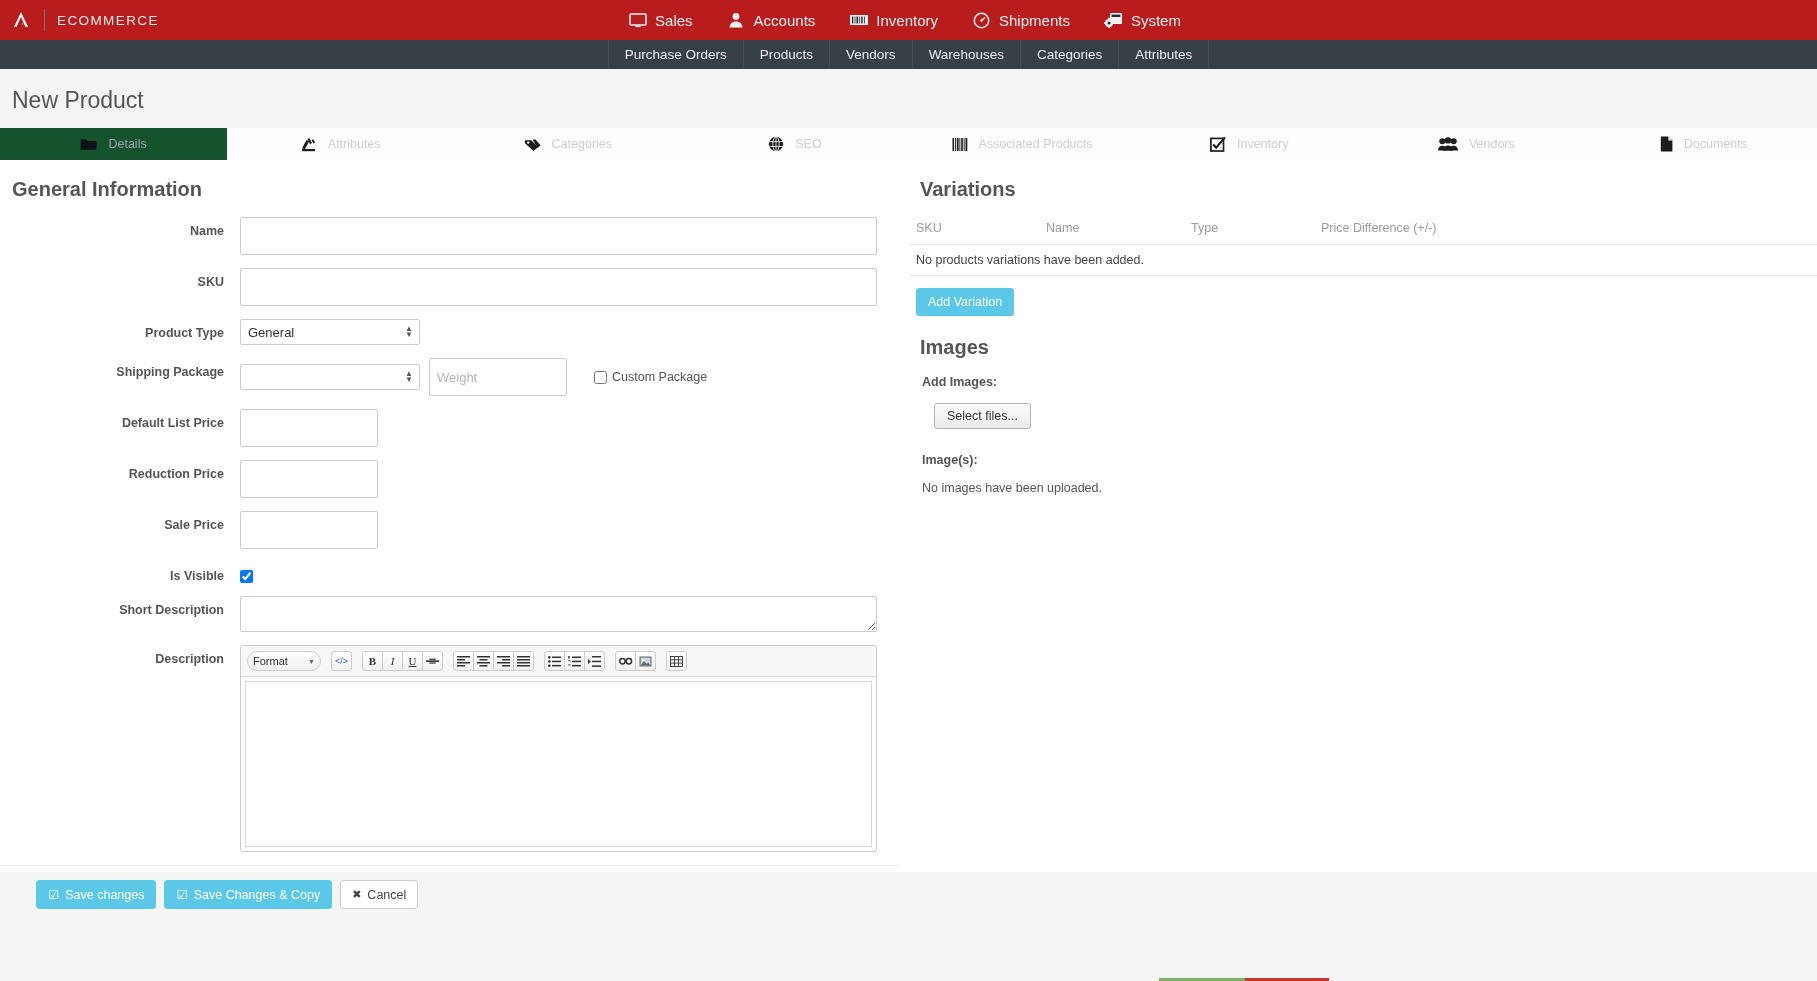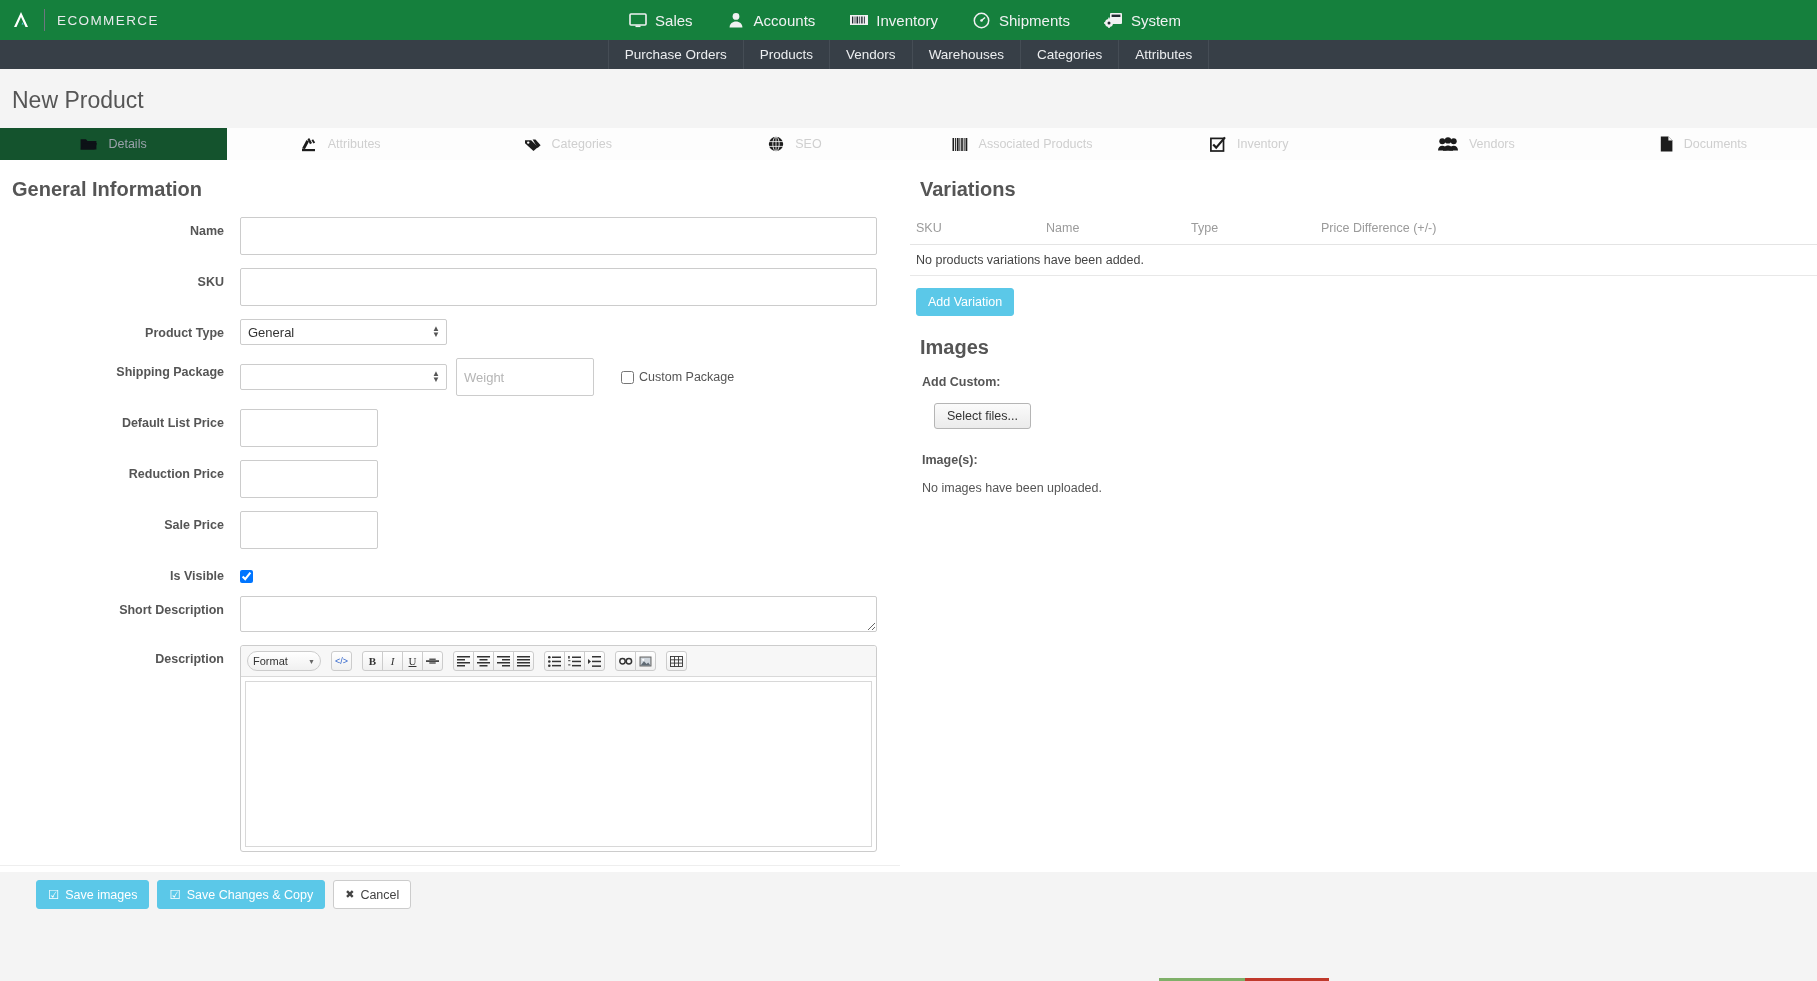--- a/index.html
+++ b/index.html
@@ -8,21 +8,21 @@
     width: 1817px; height: 981px;
     background: #f4f4f4;
     font-family: "Liberation Sans", sans-serif;
     color: #333;
     overflow: hidden;
   }
 
   
   .topbar {
     height: 40px;
-    background: #15803d;
+    background: #b91c1c;
     display: flex;
     align-items: center;
     position: relative;
   }
   .brand {
     display: flex; align-items: center;
     padding-left: 10px;
     height: 100%;
   }
   .brand-mark {
@@ -159,21 +159,21 @@
     border: 1px solid #ccc;
     border-radius: 2px;
     background: #fff;
     font-size: 13px;
     padding: 2px 7px;
     color: #333;
     font-family: "Liberation Sans", sans-serif;
   }
   .finput::placeholder { color: #b5b5b5; }
   .w-wide { width: 637px; }
-  .w-med { width: 207px; }
+  .w-med { width: 180px; }
   .w-sm { width: 138px; }
 
   select.finput {
     -webkit-appearance: none; appearance: none;
     height: 26px;
     padding-right: 22px;
     background-image:
       linear-gradient(45deg, transparent 50%, #666 50%, #666 56%, transparent 56%),
       linear-gradient(-45deg, transparent 44%, #666 44%, #666 50%, transparent 50%);
     background-position: calc(100% - 12px) 8px, calc(100% - 7px) 8px;
@@ -731,21 +731,21 @@
             </div>
           </div>
         </div>
         <div class="editor-body"></div>
       </div>
     </div>
 
     <div class="footer-actions">
       <button class="btn btn-info">
         <span>☑</span>
-        <span>Save images</span>
+        <span>Save changes</span>
       </button>
       <button class="btn btn-info">
         <span>☑</span>
         <span>Save Changes &amp; Copy</span>
       </button>
       <button class="btn btn-default">
         <span style="font-size:11px">✖</span>
         <span>Cancel</span>
       </button>
     </div>
@@ -770,21 +770,21 @@
       </tbody>
     </table>
 
     <div style="padding:12px 6px 0 6px">
       <button class="btn btn-info">Add Variation</button>
     </div>
 
     <h2 class="section right" style="margin-top:20px">Images</h2>
 
     <div style="padding-left:12px">
-      <div class="lbl-strong">Add Custom:</div>
+      <div class="lbl-strong">Add Images:</div>
       <div style="padding:14px 0 0 12px">
         <button class="select-files">Select files...</button>
       </div>
       <div class="lbl-strong" style="margin-top:24px">Image(s):</div>
       <div class="muted" style="margin-top:14px">No images have been uploaded.</div>
     </div>
   </div>
 </div>
 
 <div class="page-bottom"></div>

